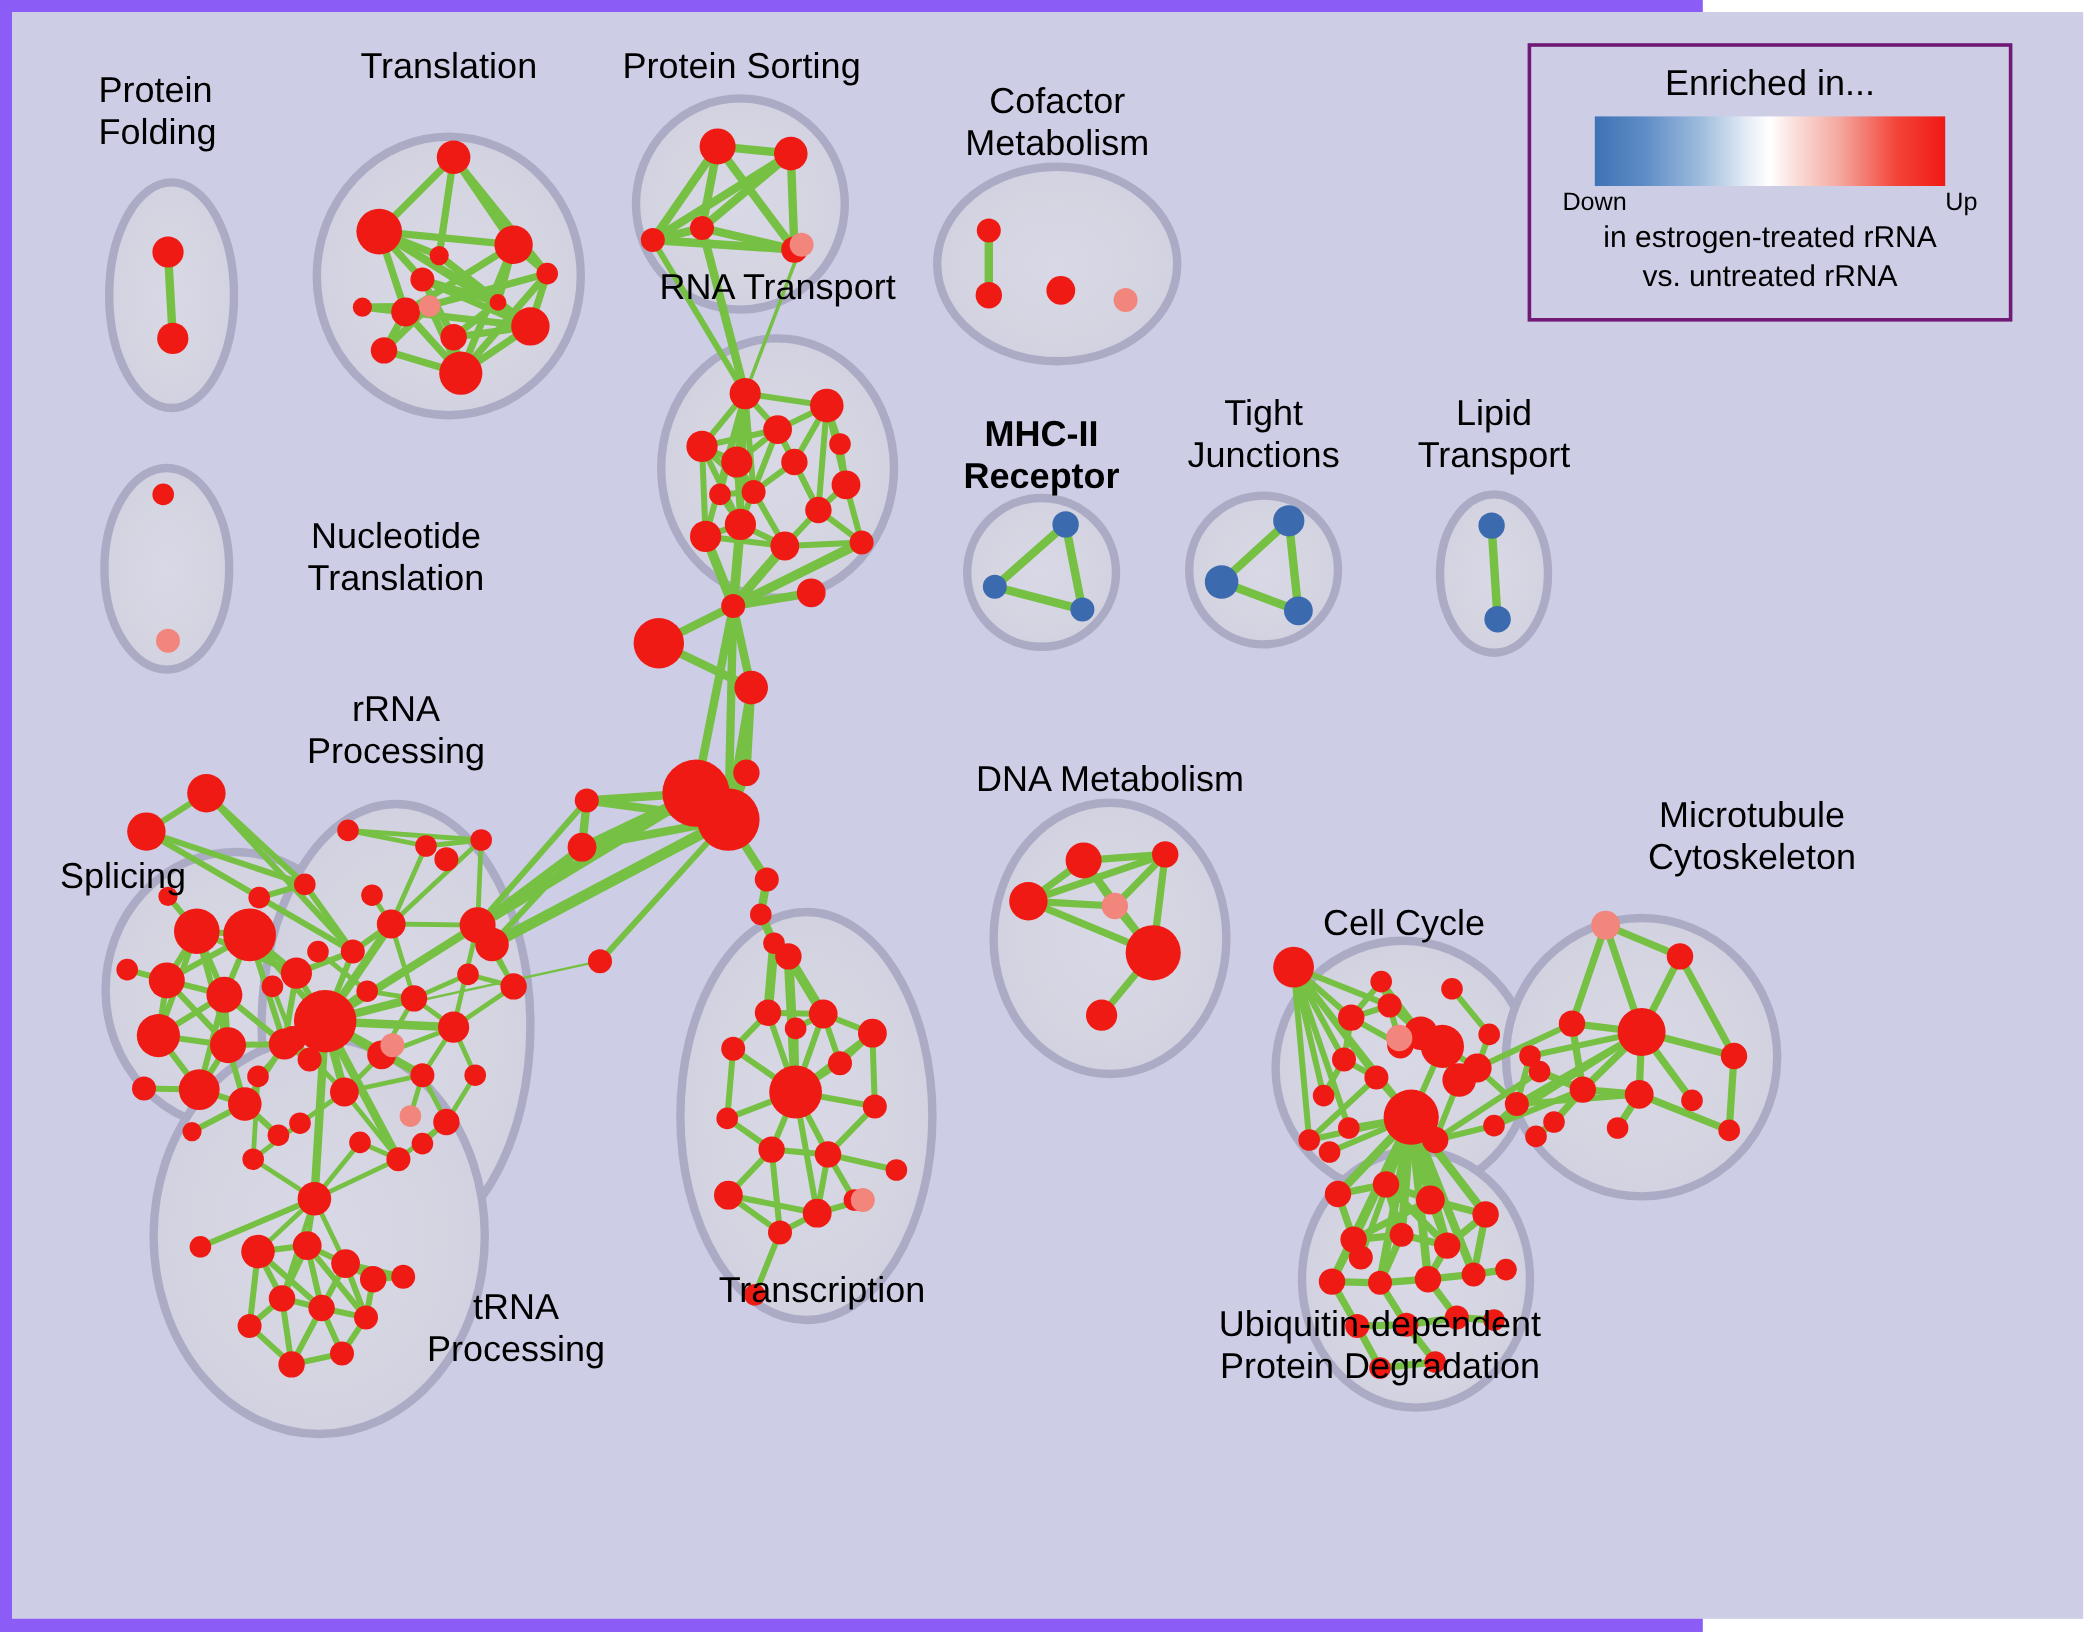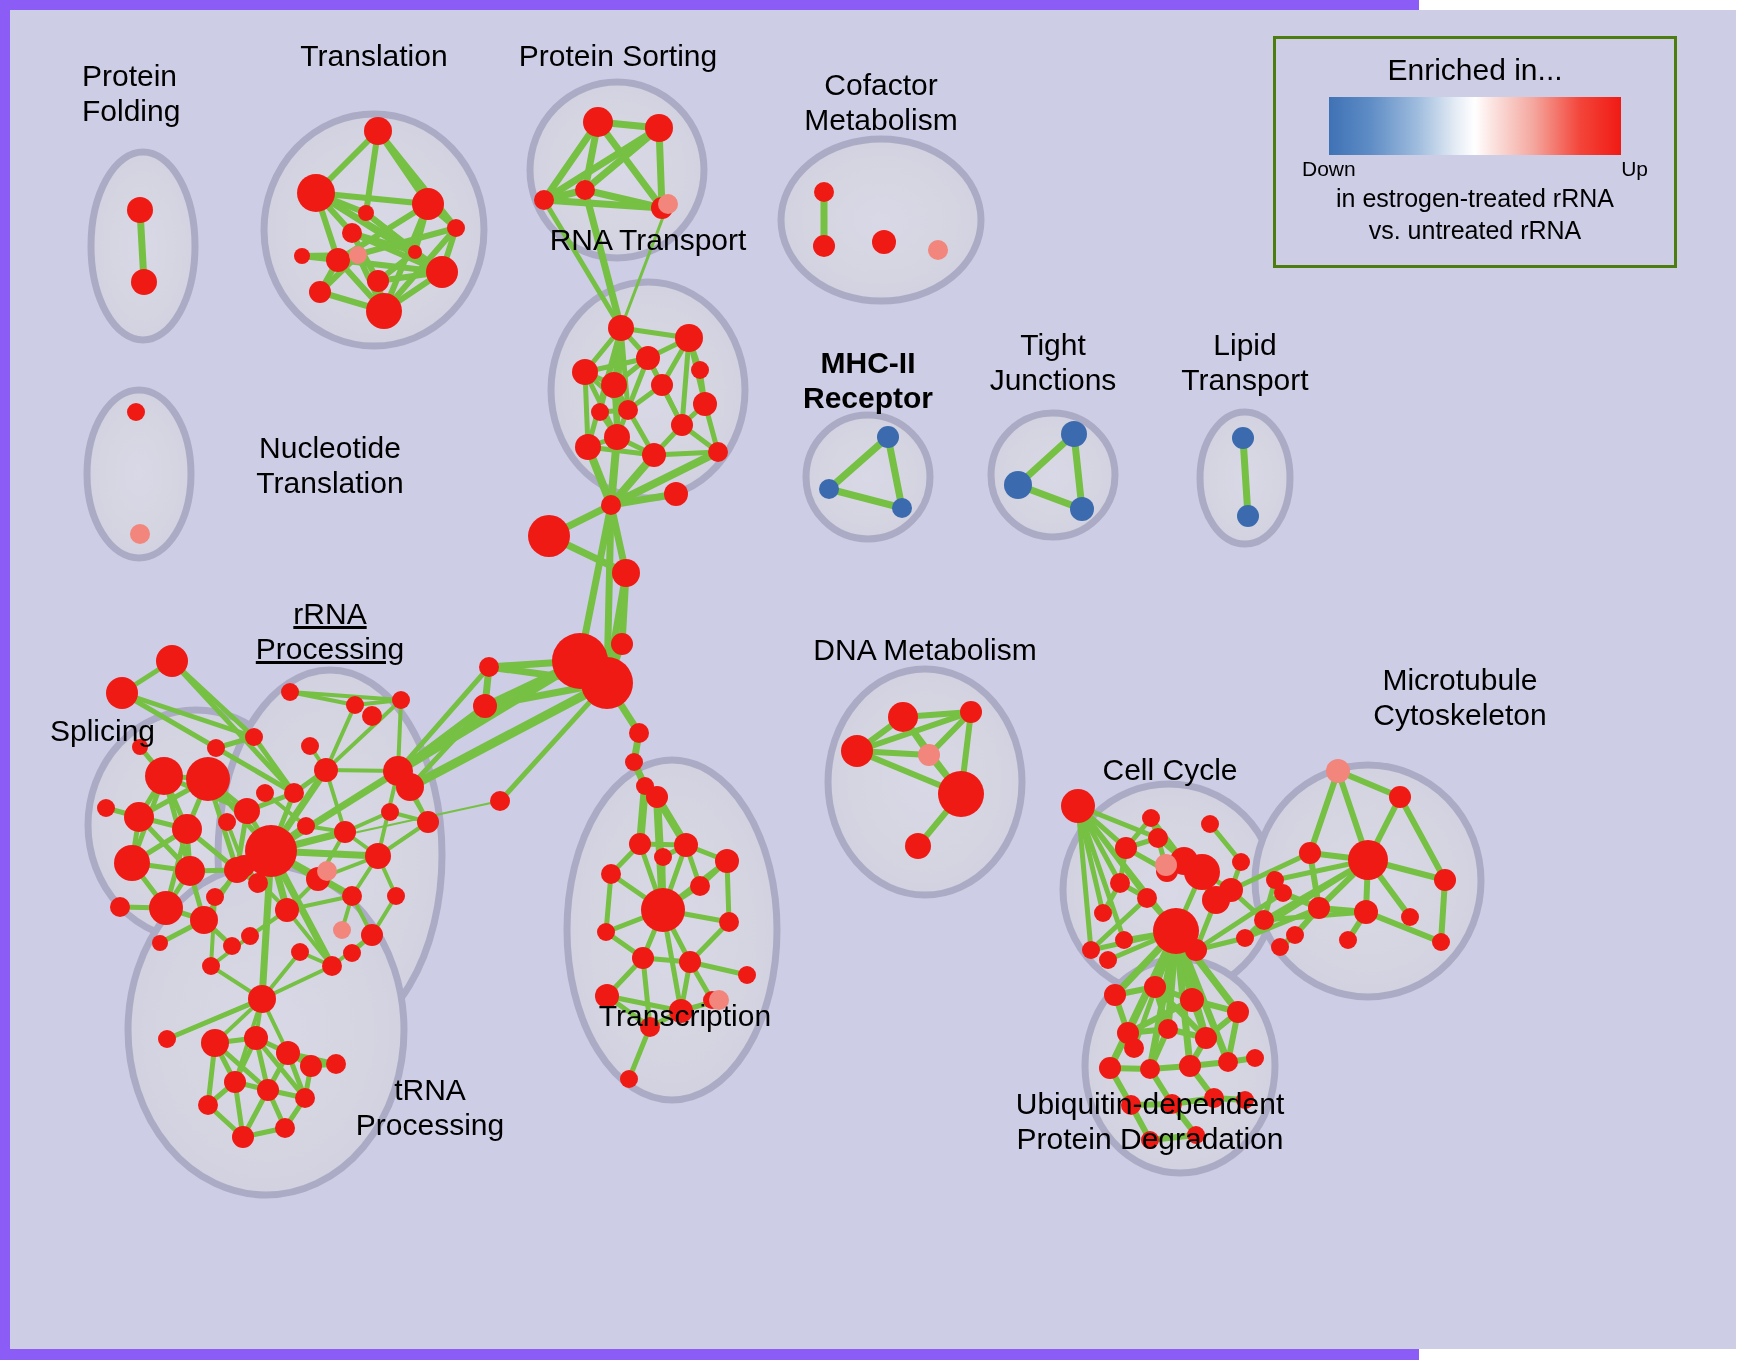--- a/index.html
+++ b/index.html
@@ -1,21 +1,21 @@
 <!DOCTYPE html>
 <html><head>
 <meta charset="utf-8">
 <style>
   html,body{margin:0;padding:0;background:#ffffff;}
   body{width:1750px;height:1360px;overflow:hidden;font-family:"Liberation Sans",sans-serif;}
   #stage{position:relative;width:1419px;height:1360px;background:#8b5cf6;}
   #canvas-bg{position:absolute;left:10px;top:10px;width:1726px;height:1339px;background:#cdcde6;}
   svg.net{position:absolute;left:0;top:0;width:1750px;height:1360px;}
   .cluster-label{position:absolute;color:#000;font-size:30px;line-height:35px;text-align:center;white-space:pre;font-family:"Liberation Sans",sans-serif;}
-  #legend{position:absolute;left:1273px;top:36px;width:404px;height:232px;background:#cdcde6;border:3px solid #4d7c0f;box-sizing:border-box;}
+  #legend{position:absolute;left:1273px;top:36px;width:404px;height:232px;background:#cdcde6;border:3px solid #701a75;box-sizing:border-box;}
   #legend .ltitle{text-align:center;font-size:30px;color:#000;margin-top:14px;}
   #gradbar{margin:10px auto 0 auto;width:292px;height:58px;
     background:linear-gradient(to right,#3f72b5 0%,#5e8cc5 14%,#9dbbdd 30%,#e8eef6 44%,#ffffff 50%,#fbe3e0 56%,#f4a79e 70%,#f3453a 86%,#f01a14 100%);}
   #legend .lrow{display:flex;justify-content:space-between;padding:2px 26px 0 26px;font-size:21px;color:#000;}
   #legend .lsub{text-align:center;font-size:25px;line-height:30px;color:#000;margin-top:2px;}
 </style>
 </head>
 <body>
 
 <div id="stage">
@@ -744,25 +744,25 @@
 Metabolism</div>
   <div class="cluster-label" style="left:180px;top:430px;width:300px;">Nucleotide
 Translation</div>
   <div class="cluster-label" style="left:743px;top:345px;width:250px;font-weight:bold;">MHC-II
 Receptor</div>
   <div class="cluster-label" style="left:928px;top:327px;width:250px;">Tight
 Junctions</div>
   <div class="cluster-label" style="left:1120px;top:327px;width:250px;">Lipid
 Transport</div>
   <div class="cluster-label" style="left:50px;top:713px;width:200px;text-align:left;">Splicing</div>
-  <div class="cluster-label" style="left:210px;top:596px;width:240px;text-decoration:underline;">rRNA
+  <div class="cluster-label" style="left:210px;top:574px;width:240px;">rRNA
 Processing</div>
   <div class="cluster-label" style="left:300px;top:1072px;width:260px;">tRNA
 Processing</div>
-  <div class="cluster-label" style="left:525px;top:998px;width:320px;">Transcription</div>
+  <div class="cluster-label" style="left:525px;top:1058px;width:320px;">Transcription</div>
   <div class="cluster-label" style="left:760px;top:632px;width:330px;">DNA Metabolism</div>
   <div class="cluster-label" style="left:1040px;top:752px;width:260px;">Cell Cycle</div>
   <div class="cluster-label" style="left:1290px;top:662px;width:340px;">Microtubule
 Cytoskeleton</div>
   <div class="cluster-label" style="left:940px;top:1086px;width:420px;">Ubiquitin-dependent
 Protein Degradation</div>
 
   <div id="legend">
     <div class="ltitle">Enriched in...</div>
     <div id="gradbar"></div>

